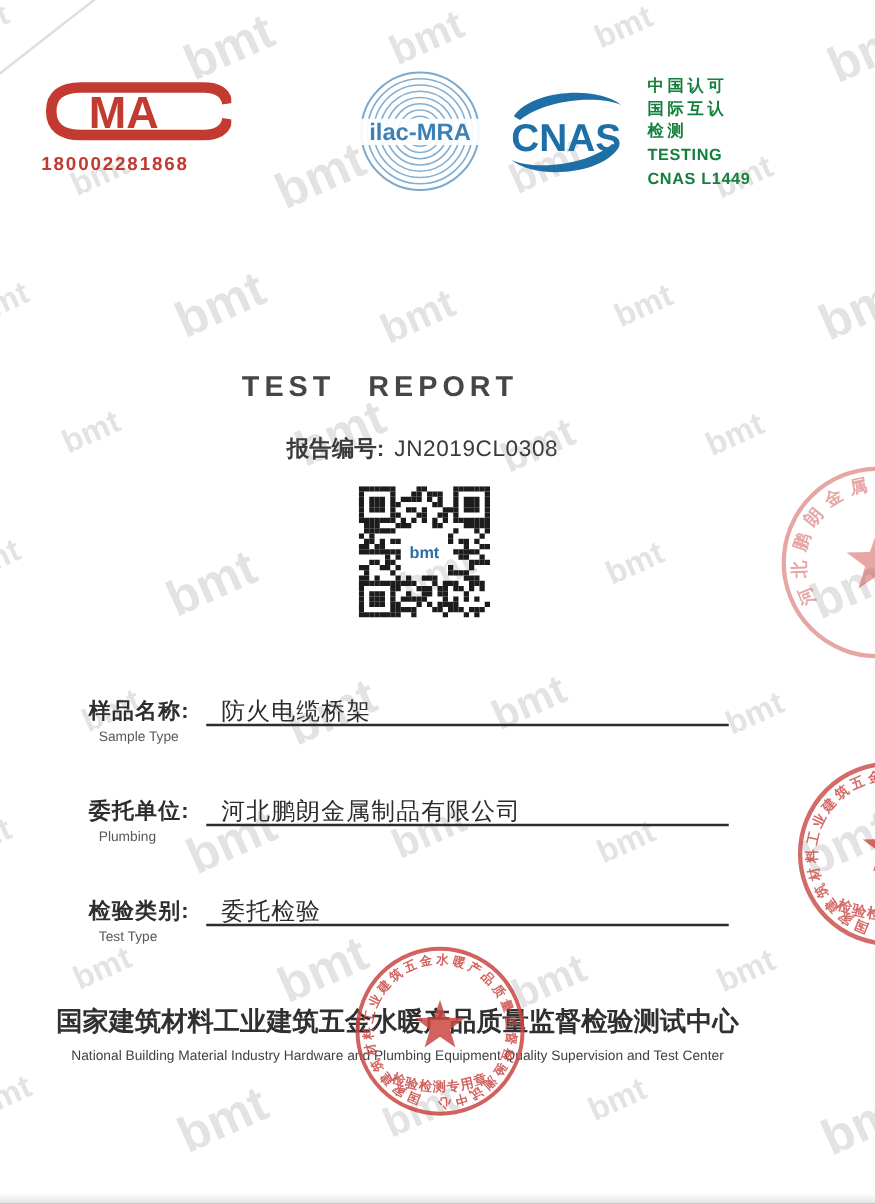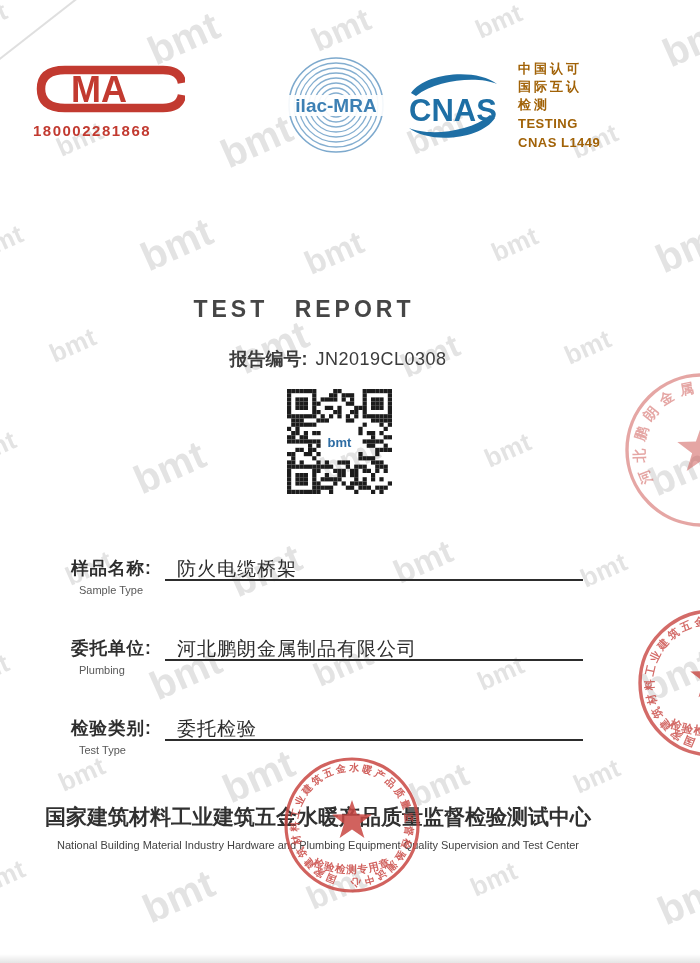--- a/index.html
+++ b/index.html
@@ -14,21 +14,21 @@
   .page-bottom-shade{position:absolute;left:0;bottom:0;width:700px;height:9px;
       background:linear-gradient(to bottom,rgba(0,0,0,0),rgba(0,0,0,.10));}
   
   .hdr{position:absolute;z-index:2;}
   #cma{left:33px;top:62px;width:152px;}
   #cma .num{margin-top:2px;font-size:15px;font-weight:bold;color:#c23a30;letter-spacing:1.5px;}
   #al{left:170px;top:58px;width:118px;text-align:center;}
   #al .cap{margin-top:2px;font-size:10px;color:#c23a30;white-space:nowrap;margin-left:-8px;font-weight:bold;}
   #ilac{left:286px;top:55px;}
   #cnas{left:403px;top:69px;}
-  #accred{left:518px;top:60px;color:#a16207;}
+  #accred{left:518px;top:60px;color:#15803d;}
   #accred .zh{font-size:13px;letter-spacing:3px;line-height:18px;font-weight:bold;}
   #accred .en{font-size:13px;font-weight:bold;line-height:19px;letter-spacing:.5px;}
   
   .title-zh{position:absolute;z-index:2;top:226px;left:0;width:700px;text-align:center;
       font-size:46px;font-weight:600;color:#3c3c3c;letter-spacing:38px;text-indent:38px;white-space:nowrap;}
   .title-en{position:absolute;z-index:2;top:296px;left:0;width:608px;text-align:center;
       font-size:23px;font-weight:600;color:#464646;letter-spacing:4px;word-spacing:16px;}
   .report-no{position:absolute;z-index:2;top:347px;left:0;width:700px;text-align:center;
       font-size:18px;color:#3b3b3b;transform:translateX(-12px);}
   .report-no .lbl{font-weight:600;margin-right:8px;}

